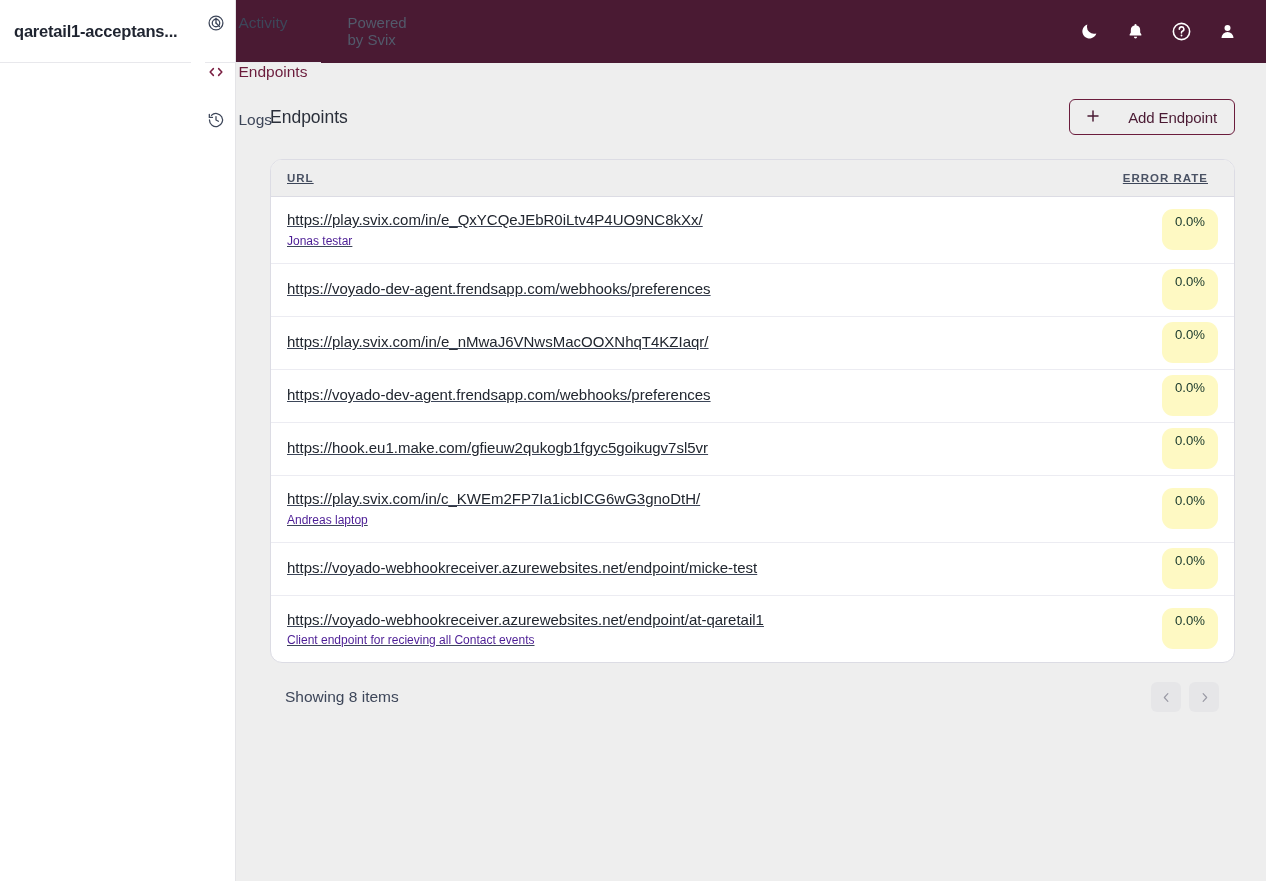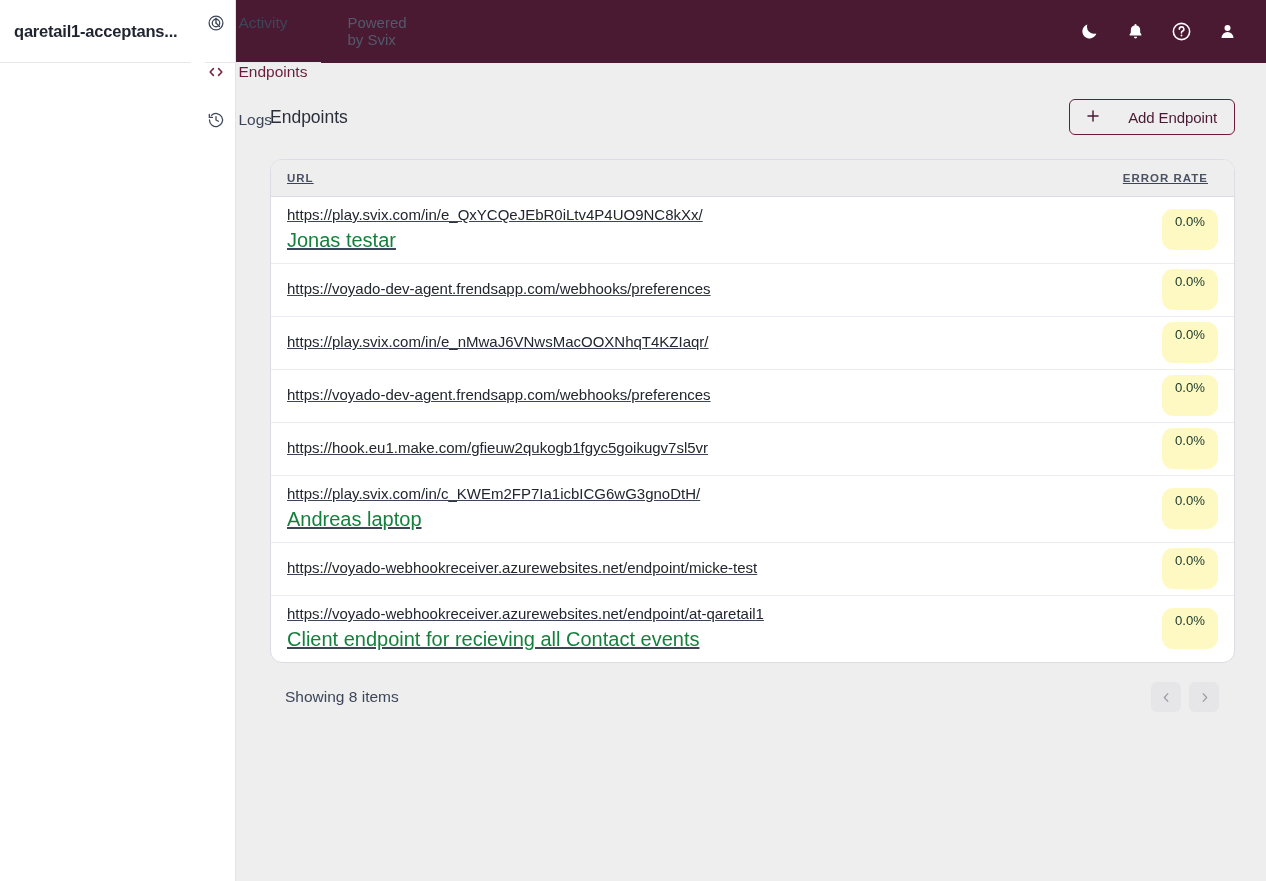--- a/index.html
+++ b/index.html
@@ -221,22 +221,22 @@
   .url-text {
     font-size: 15px;
     color: #21262f;
     line-height: 1.35;
     white-space: nowrap;
     overflow: hidden;
     text-overflow: ellipsis;
   }
 
   .url-desc {
-    font-size: 20px;
-    color: #15803d;
+    font-size: 12px;
+    color: #4c1d95;
     line-height: 1.35;
     margin-top: 2px;
     white-space: nowrap;
     overflow: hidden;
     text-overflow: ellipsis;
   }
 
   td.cell-err { text-align: right; padding-right: 26px; }
 
   .badge {

